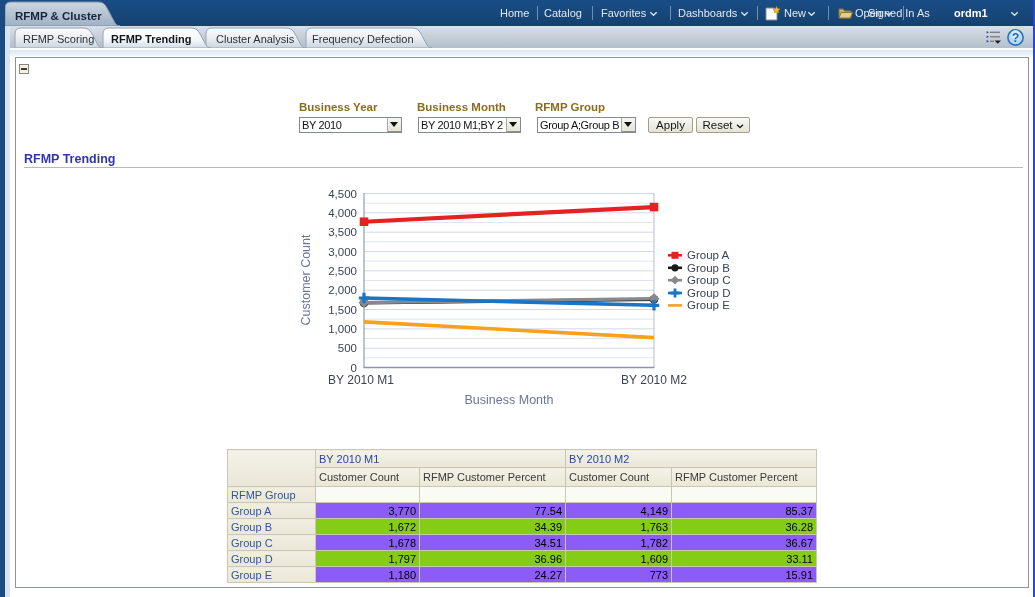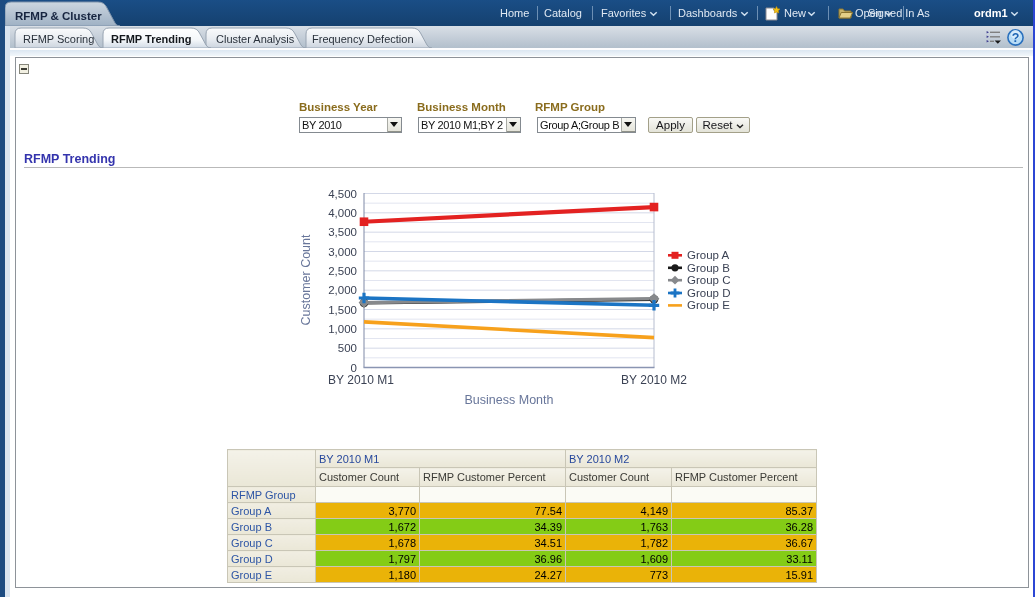--- a/index.html
+++ b/index.html
@@ -39,21 +39,21 @@
   #pivottable{left:227px;top:449px;border-collapse:collapse;font-size:11px;table-layout:fixed;width:589px;}
   #pivottable td{box-sizing:border-box;}
   #pivottable td{border:1px solid #c9c6b6;padding:0 3px;white-space:nowrap;overflow:hidden;}
   td.hdr{background:linear-gradient(#f4f2e9,#eae7d7);}
   td.h1{color:#27489c;}
   td.h2{color:#3a3a35;}
   td.rowlab{background:linear-gradient(#f1eee2,#eae7d7);color:#2d55a5;}
   td.emptyc{background:#fbfbf5;}
   td.num{text-align:right;color:#000;}
   tr.alt td.num{background:#84cc16;}
-  tr.plain td.num{background:#eab308;}
+  tr.plain td.num{background:#8b5cf6;}
 </style>
 </head>
 <body>
 <div id="page">
 
   <div class="abs" id="navbar"></div>
   <div class="abs navitem" style="left:500px;">Home</div>
   <div class="abs navsep" style="left:537px;"></div>
   <div class="abs navitem" style="left:544px;">Catalog</div>
   <div class="abs navsep" style="left:592px;"></div>
@@ -80,21 +80,21 @@
   <svg class="abs" style="left:838px;top:7px;" width="15" height="13">
     <path d="M1 2 L5 2 L6.5 4 L13 4 L13 11 L1 11 Z" fill="#c9b46a" stroke="#8a7430" stroke-width="1"></path>
     <path d="M3.2 5.5 L14.6 5.5 L12.2 11 L1 11 Z" fill="#e3cf87" stroke="#8a7430" stroke-width="1"></path>
   </svg>
   <div class="abs navitem" style="left:855px;">Open</div>
   <svg class="abs" style="left:884px;top:11px;" width="9" height="6">
       <path d="M1.3 1.3 L4.5 4.3 L7.7 1.3" stroke="#cfe0f0" fill="none" stroke-width="1.5"></path>
     </svg>
   <div class="abs navsep" style="left:903px;"></div>
   <div class="abs navitem" style="left:868px;">Signed In As</div>
-  <div class="abs navitem navbold" style="left:974px;text-align:center;">ordm1</div>
+  <div class="abs navitem navbold" style="left:954px;text-align:center;">ordm1</div>
   <svg class="abs" style="left:1010px;top:11px;" width="9" height="6">
       <path d="M1.3 1.3 L4.5 4.3 L7.7 1.3" stroke="#cfe0f0" fill="none" stroke-width="1.5"></path>
     </svg>
 
   <svg class="abs" style="left:0px;top:0px;" width="140" height="26">
     <defs>
       <linearGradient id="bt" x1="0" y1="0" x2="0" y2="1">
         <stop offset="0" stop-color="#ccd6e0"></stop>
           <stop offset="1" stop-color="#9fb1c4"></stop>
       </linearGradient>

